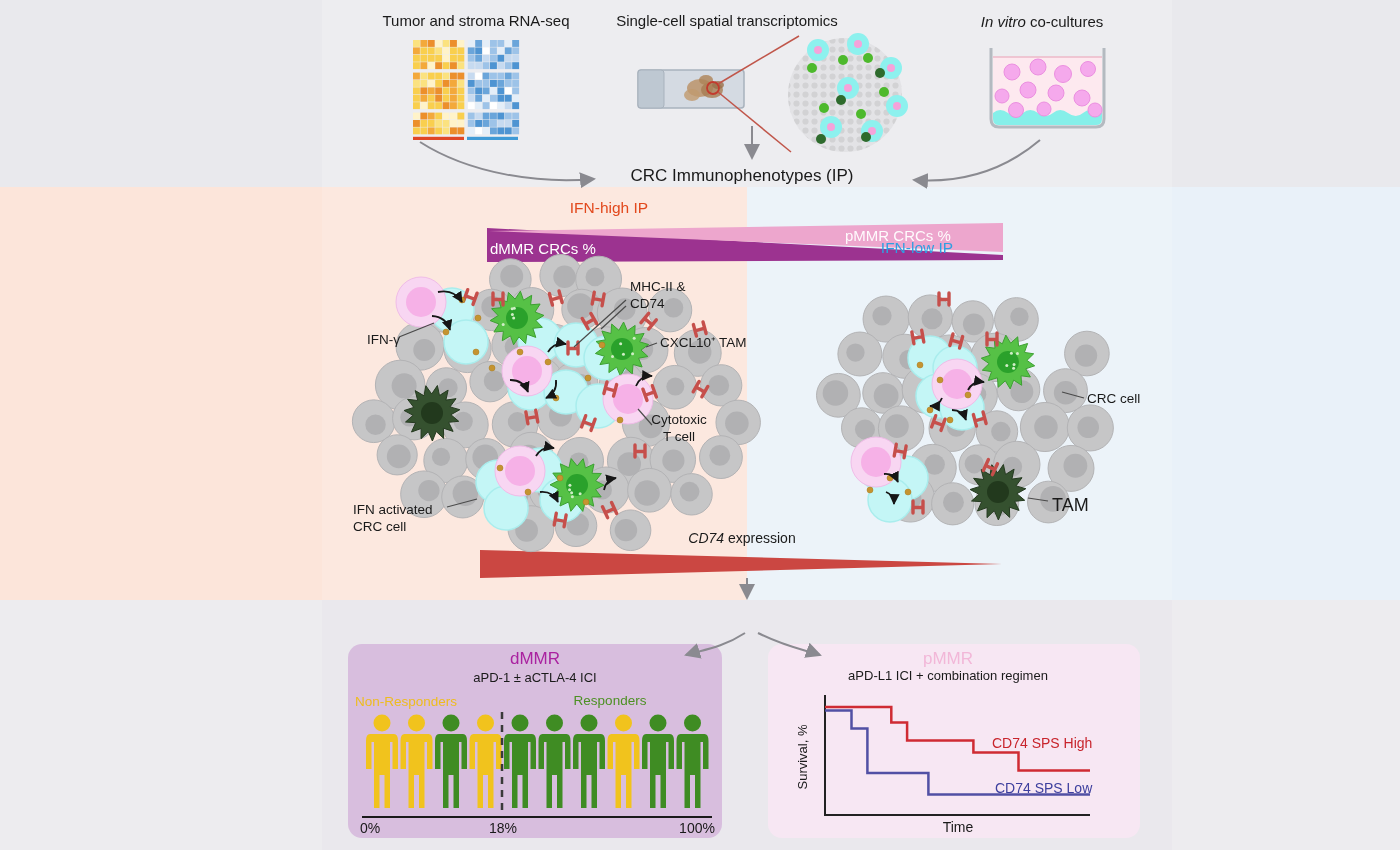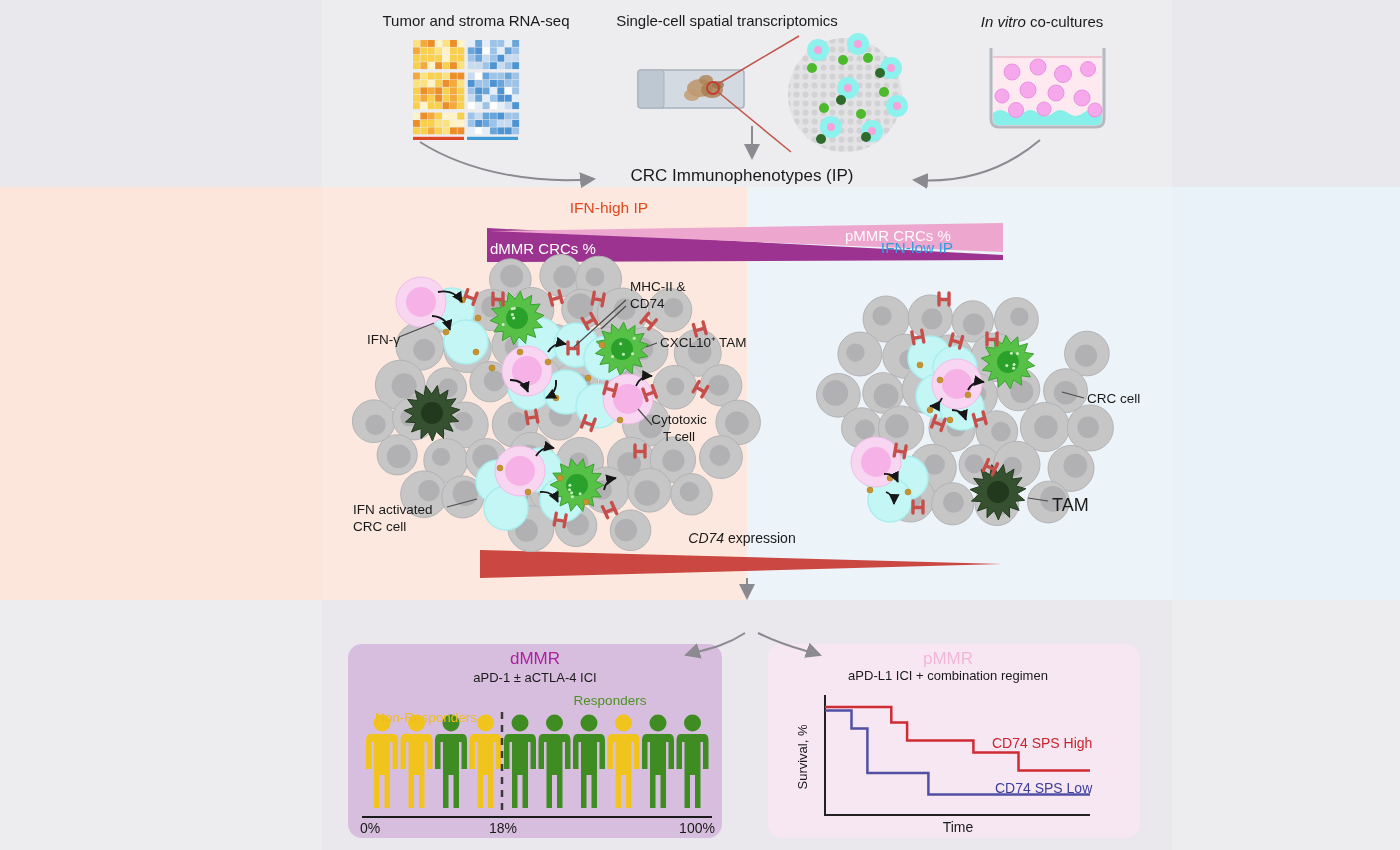--- a/index.html
+++ b/index.html
@@ -717,21 +717,21 @@
   <div class="lbl" style="left:1087px;top:391px;font-size:13.5px;">CRC cell</div>
   <div class="lbl" style="left:1052px;top:494px;font-size:18px;">TAM</div>
 
   <div class="lbl ctr" style="left:742px;top:530px;font-size:14px;">
     <span class="i">CD74</span><span> expression</span>
   </div>
 
 
   <div class="lbl ctr b" style="left:535px;top:648px;font-size:17px;color:#aa22a0;">dMMR</div>
   <div class="lbl ctr" style="left:535px;top:670px;font-size:13px;">aPD-1 ± aCTLA-4 ICI</div>
-  <div class="lbl ctr b" style="left:426px;top:694px;font-size:13.5px;color:#eebc1e;margin-top:16px;">Non-Responders</div>
+  <div class="lbl ctr b" style="left:406px;top:694px;font-size:13.5px;color:#eebc1e;">Non-Responders</div>
   <div class="lbl ctr b" style="left:610px;top:693px;font-size:13.5px;color:#4c9023;">Responders</div>
   <div class="lbl" style="left:360px;top:820px;font-size:14px;">0%</div>
   <div class="lbl ctr" style="left:503px;top:820px;font-size:14px;">18%</div>
   <div class="lbl ctr" style="left:697px;top:820px;font-size:14px;">100%</div>
 
   <div class="lbl ctr b" style="left:948px;top:648px;font-size:17px;color:#f2b7d8;">pMMR</div>
   <div class="lbl ctr" style="left:948px;top:668px;font-size:13px;">aPD-L1 ICI + combination regimen</div>
   <div class="lbl rt" style="left:803px;top:757px;font-size:13px;">Survival, %</div>
   <div class="lbl ctr" style="left:958px;top:819px;font-size:14px;">Time</div>
   <div class="lbl b" style="left:992px;top:735px;font-size:14px;color:#c8242c;">CD74 SPS High</div>

